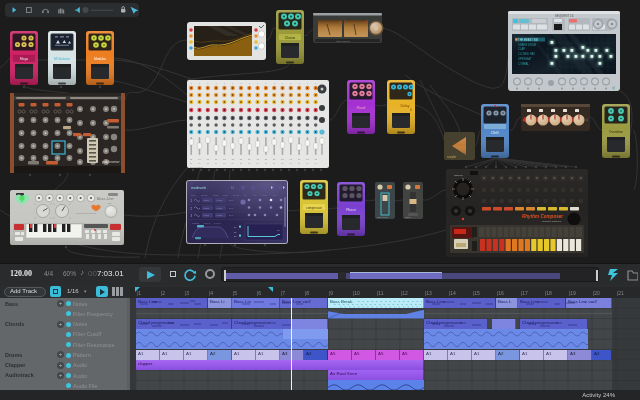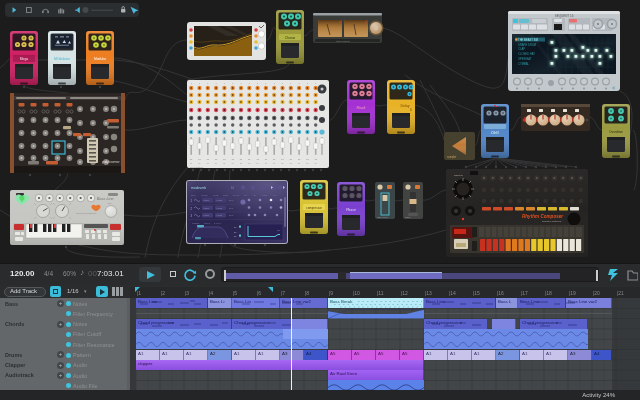--- a/index.html
+++ b/index.html
@@ -900,21 +900,21 @@
           <rect x="104.4" y="70" width="5.2" height="12" rx=".6" fill="#e8c828"></rect>
 <rect x="110.8" y="70" width="5.2" height="12" rx=".6" fill="#eae6da"></rect>
           <rect x="117.2" y="70" width="5.2" height="12" rx=".6" fill="#eae6da"></rect>
           <rect x="123.6" y="70" width="5.2" height="12" rx=".6" fill="#eae6da"></rect>
           <rect x="130" y="70" width="5.2" height="12" rx=".6" fill="#eae6da"></rect>
 </g>
 </g>
 </svg>
 
 <div id="transport">
-<span class="abs" style="left:10px;top:5px;font-size:8px;color:#e8eaeb;font-weight:bold;">120.00</span>
+<span class="abs" style="left:10px;top:5px;font-size:8px;color:#e8eaeb;font-weight:bold;font-family:Liberation Serif, serif;">120.00</span>
 <span class="abs" style="left:44px;top:6px;font-size:6.5px;color:#8b8f92;">4/4</span>
 <span class="abs" style="left:63px;top:6px;font-size:6.5px;color:#8b8f92;">60%</span>
 <span class="abs" style="left:80px;top:4px;font-size:8px;color:#8b8f92;">♪</span>
 <span class="abs" style="left:88px;top:5px;font-size:8px;color:#5a5e61;">00<span style="color:#e8eaeb;">7:03.01</span></span>
 <div class="abs" style="left:139px;top:3px;width:22px;height:15px;background:#35383b;border-radius:3px;"></div>
 <div class="abs" style="left:147px;top:6.5px;width:0;height:0;border-left:8px solid #41bede;border-top:4.5px solid transparent;border-bottom:4.5px solid transparent;"></div>
 <div class="abs" style="left:170px;top:7px;width:6px;height:6px;border:1.5px solid #c8cbcd;"></div>
 <svg class="abs" style="left:183px;top:4px" width="14" height="14" viewBox="0 0 14 14">
 <path d="M11.6,5.2 A5,5 0 1 0 12,7.6" fill="none" stroke="#41bede" stroke-width="1.7"></path>
 <path d="M12.8,2.6 l0.4,3.4 -3.3,-0.9 z" fill="#41bede"></path>

